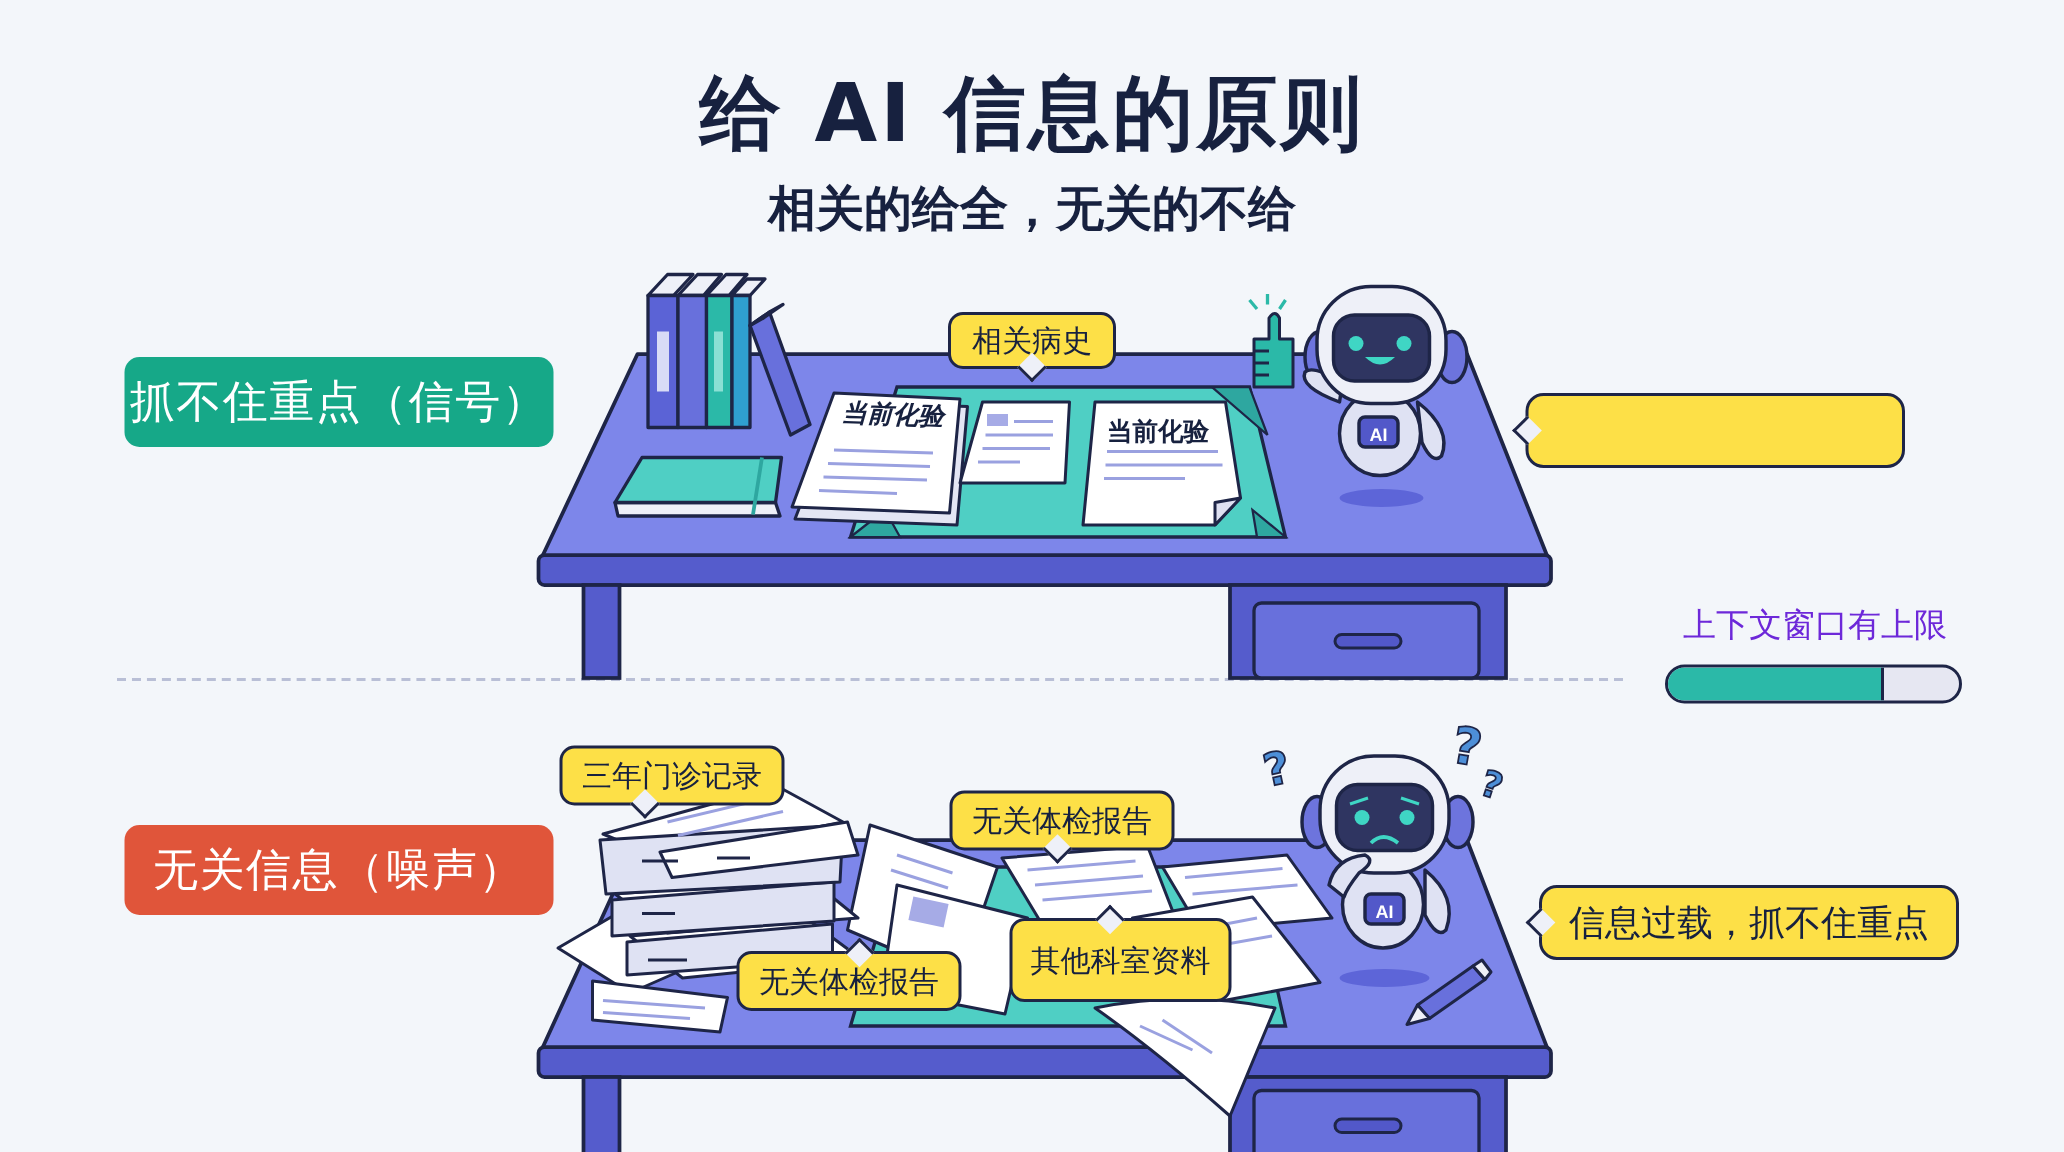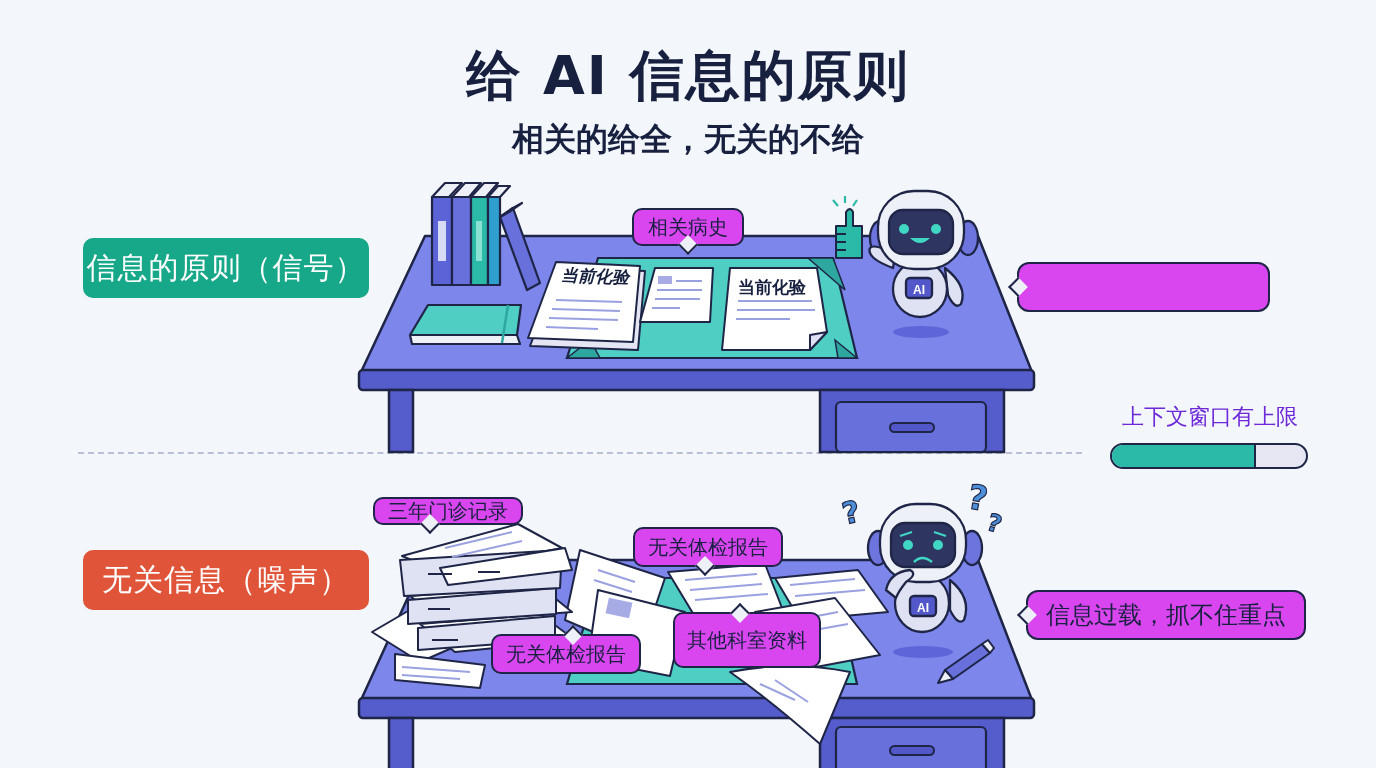--- a/index.html
+++ b/index.html
@@ -25,21 +25,21 @@
     display: flex; align-items: center; justify-content: center;
     letter-spacing: 1px;
   }
   .tag-signal { top: 238px; background: #16a888; }
   .tag-noise { top: 550px; background: #e0553a; }
   .divider {
     position: absolute; left: 78px; top: 452px; width: 1004px; height: 0;
     border-top: 2px dashed #b9bfd6;
   }
   .bubble {
-    position: absolute; background: #d946ef; border: 2.5px solid #1e2547;
+    position: absolute; background: #fde047; border: 2.5px solid #1e2547;
     border-radius: 10px; font-size: 20px; color: #17213f;
     display: flex; align-items: center; justify-content: center;
     white-space: nowrap;
   }
   .bubble.big { font-size: 24px; border-radius: 12px; }
   .bubble .tail {
     position: absolute; width: 14px; height: 14px; background: #eef0f8;
     border-right: 2.5px solid #1e2547; border-bottom: 2.5px solid #1e2547;
   }
   .tail-down { left: 50%; bottom: -8px; transform: translateX(-50%) rotate(45deg); }
@@ -56,21 +56,21 @@
   }
   .ctx-fill { height: 100%; background: #2bb9a8; border-right: 2px solid #1e2547; }
   .doc-text { position: absolute; font-size: 17px; font-weight: bold; color: #17213f; white-space: nowrap; }
 </style>
 </head>
 <body>
 
 <div class="title">给 AI 信息的原则</div>
 <div class="subtitle">相关的给全，无关的不给</div>
 
-<div class="section-tag tag-signal">信息的原则（信号）</div>
+<div class="section-tag tag-signal">抓不住重点（信号）</div>
 <div class="section-tag tag-noise">无关信息（噪声）</div>
 
 <div class="divider"></div>
 
 <svg style="left:0;top:0" width="1376" height="460">
 
   <polygon points="425,236 978,236 1032,372 361,372" fill="#7d86ea" stroke="#1e2547" stroke-width="2.5" stroke-linejoin="round"></polygon>
   <rect x="359" y="370" width="675" height="20" rx="4" fill="#555ccc" stroke="#1e2547" stroke-width="2.5"></rect>
 
   <rect x="389" y="390" width="24" height="62" fill="#555ccc" stroke="#1e2547" stroke-width="2.5"></rect>
@@ -265,21 +265,21 @@
     <text x="988" y="532" font-size="24" transform="rotate(18 996 522)">?</text>
   </g>
 
   <g stroke="#1e2547" stroke-width="2" stroke-linejoin="round">
     <polygon points="945,670 982,644 990,653 953,679" fill="#6870dc"></polygon>
     <polygon points="945,670 953,679 938,683" fill="#eef0f8"></polygon>
     <polygon points="982,644 988,640 994,648 990,653" fill="#eef0f8"></polygon>
   </g>
 </svg>
 
-<div class="bubble" style="left:373px;top:497px;width:150px;height:28px">
+<div class="bubble" style="left:373px;top:497px;width:150px;height:40px">
   <span>三年门诊记录</span>
   <div class="tail tail-down" style="left:38%"></div>
 </div>
 
 <div class="bubble" style="left:633px;top:527px;width:150px;height:40px">
   <span>无关体检报告</span>
   <div class="tail tail-down" style="left:48%"></div>
 </div>
 
 <div class="bubble" style="left:491px;top:634px;width:150px;height:40px">

